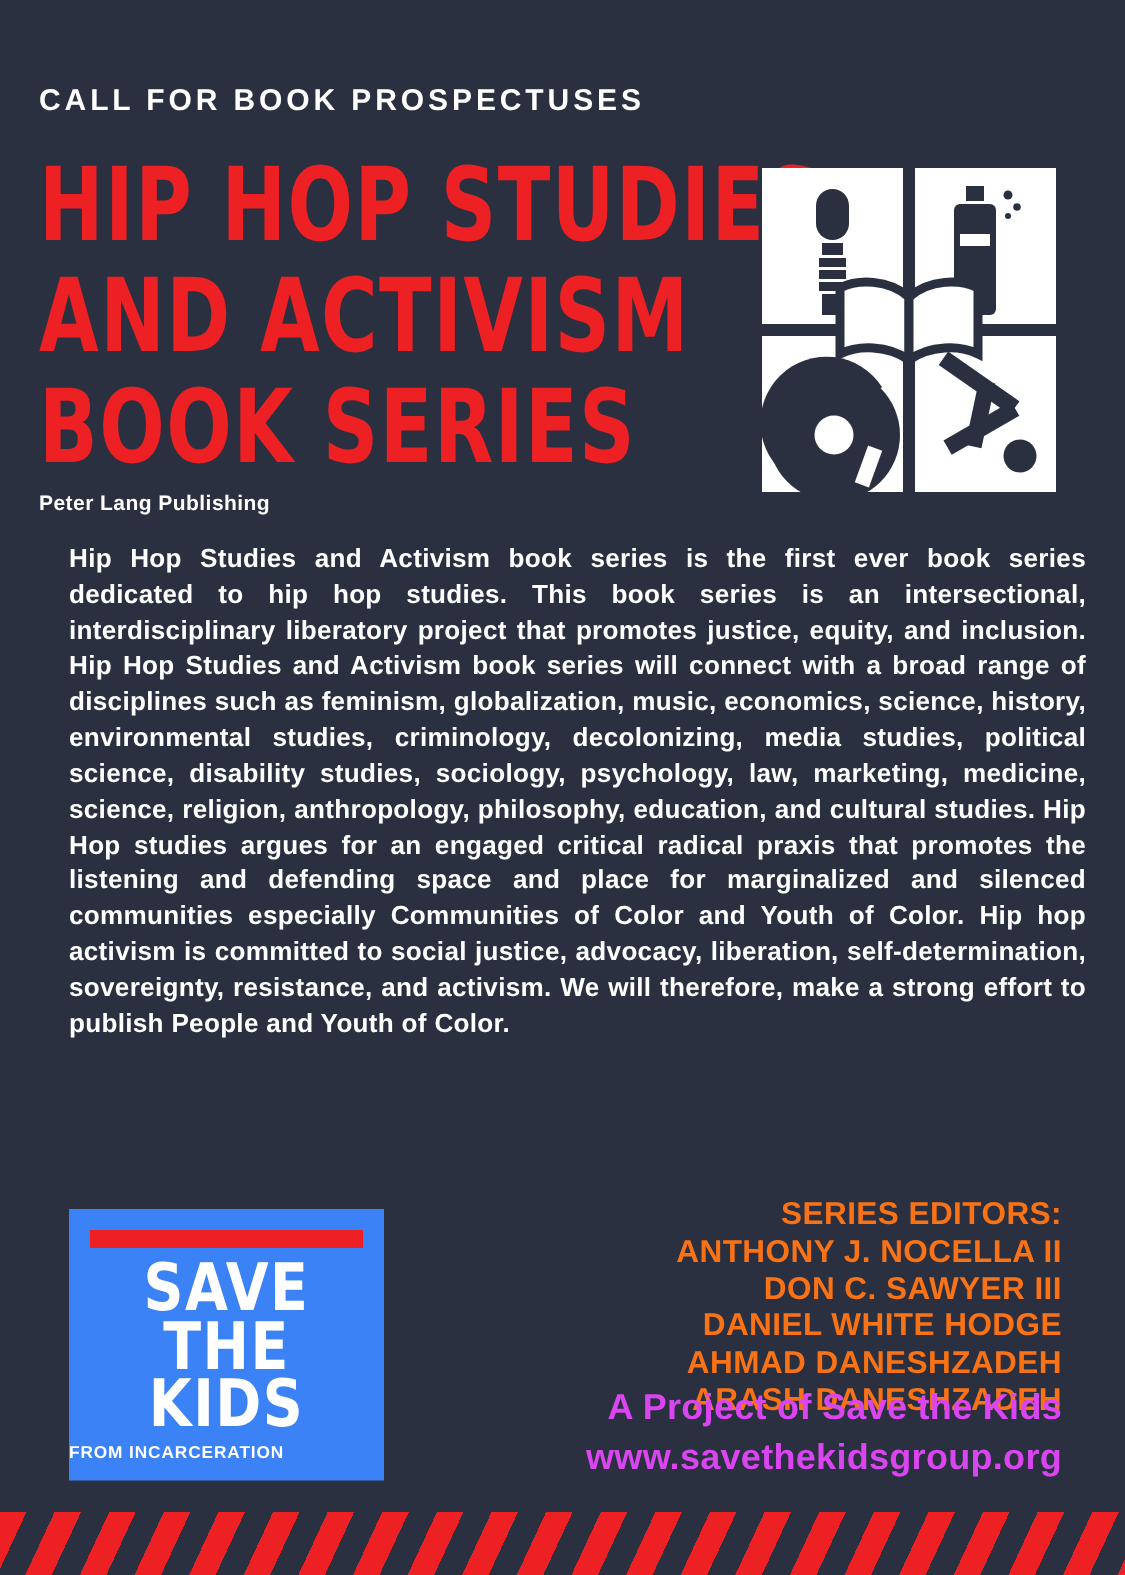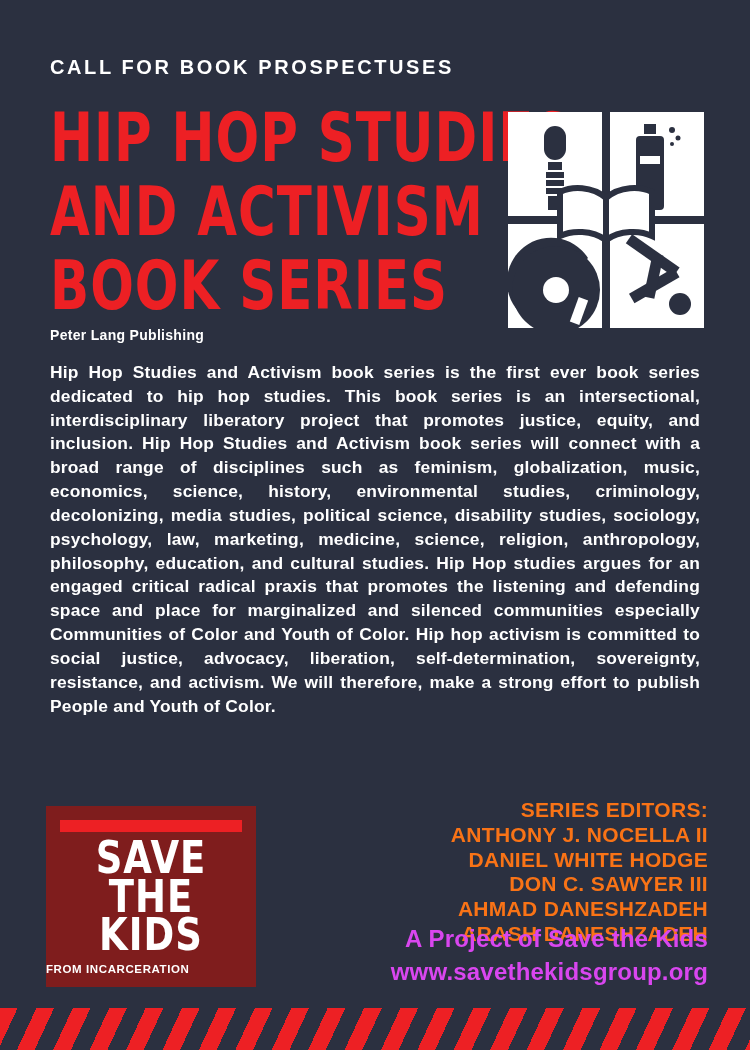--- a/index.html
+++ b/index.html
@@ -12,21 +12,21 @@
     background: #2b3040;
     font-family: "Liberation Sans", sans-serif;
     overflow: hidden;
     position: relative;
   }
   .poster {
     position: relative;
     width: 750px;
     height: 1050px;
     box-sizing: border-box;
-    padding: 0 50px;
+    padding: 0 26px;
   }
   .eyebrow {
     color: #ffffff;
     font-size: 20px;
     font-weight: bold;
     letter-spacing: 2.6px;
     padding-top: 57px;
     line-height: 1;
   }
   .title-block {
@@ -66,35 +66,36 @@
     letter-spacing: 0.3px;
   }
   .body-text {
     color: #ffffff;
     font-size: 17.4px;
     font-weight: bold;
     line-height: 1.37;
     text-align: justify;
     margin-top: 18px;
     letter-spacing: 0.2px;
+    margin-left: 20px;
   }
   .bottom {
     position: absolute;
     left: 46px;
     right: 42px;
     top: 806px;
     height: 200px;
   }
   .stk-logo {
     position: absolute;
     left: 0;
     top: 0;
     width: 210px;
     height: 181px;
-    background: #7f1d1d;
+    background: #3b82f6;
     padding: 0;
   }
   .stk-bar {
     position: absolute;
     left: 14px;
     right: 14px;
     height: 12px;
     background: #ed2024;
   }
   .stk-bar.top { top: 14px; }
@@ -239,22 +240,22 @@
         <div class="stk-save">SAVE</div>
         <div class="stk-the">THE</div>
         <div class="stk-kids">KIDS</div>
       </div>
       <div class="stk-sub">FROM INCARCERATION</div>
     </div>
 
     <div class="editors">
       <div>SERIES EDITORS:</div>
       <div>ANTHONY J. NOCELLA II</div>
+      <div>DON C. SAWYER III</div>
       <div>DANIEL WHITE HODGE</div>
-      <div>DON C. SAWYER III</div>
       <div>AHMAD DANESHZADEH</div>
       <div>ARASH DANESHZADEH</div>
     </div>
 
     <div class="project">
       <div>A Project of Save the Kids</div>
       <div>www.savethekidsgroup.org</div>
     </div>
 
   </div>

